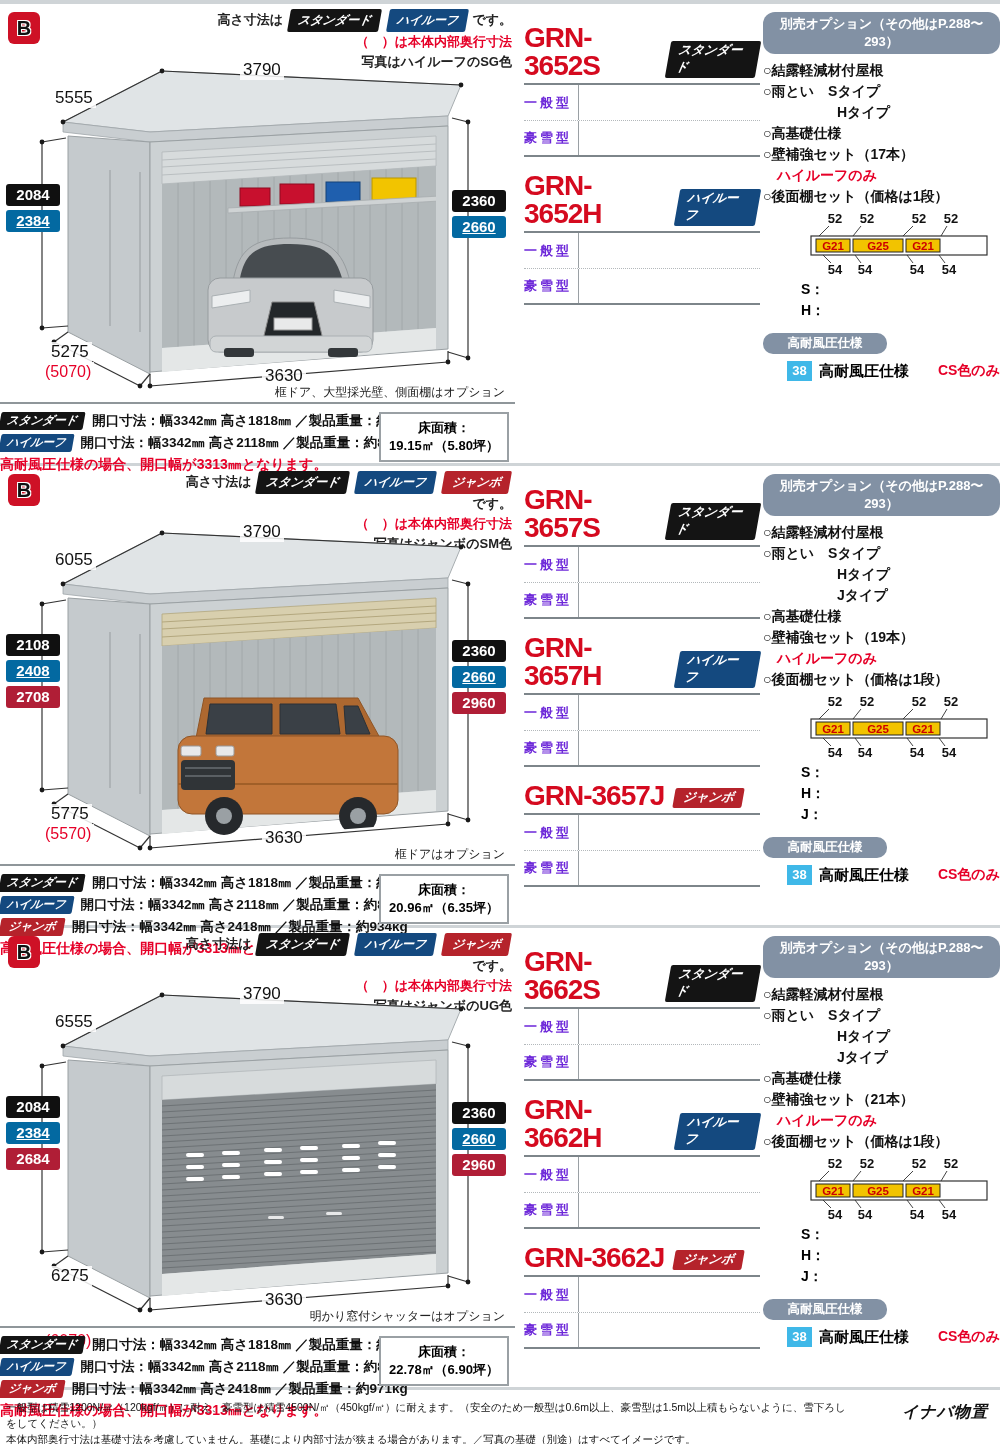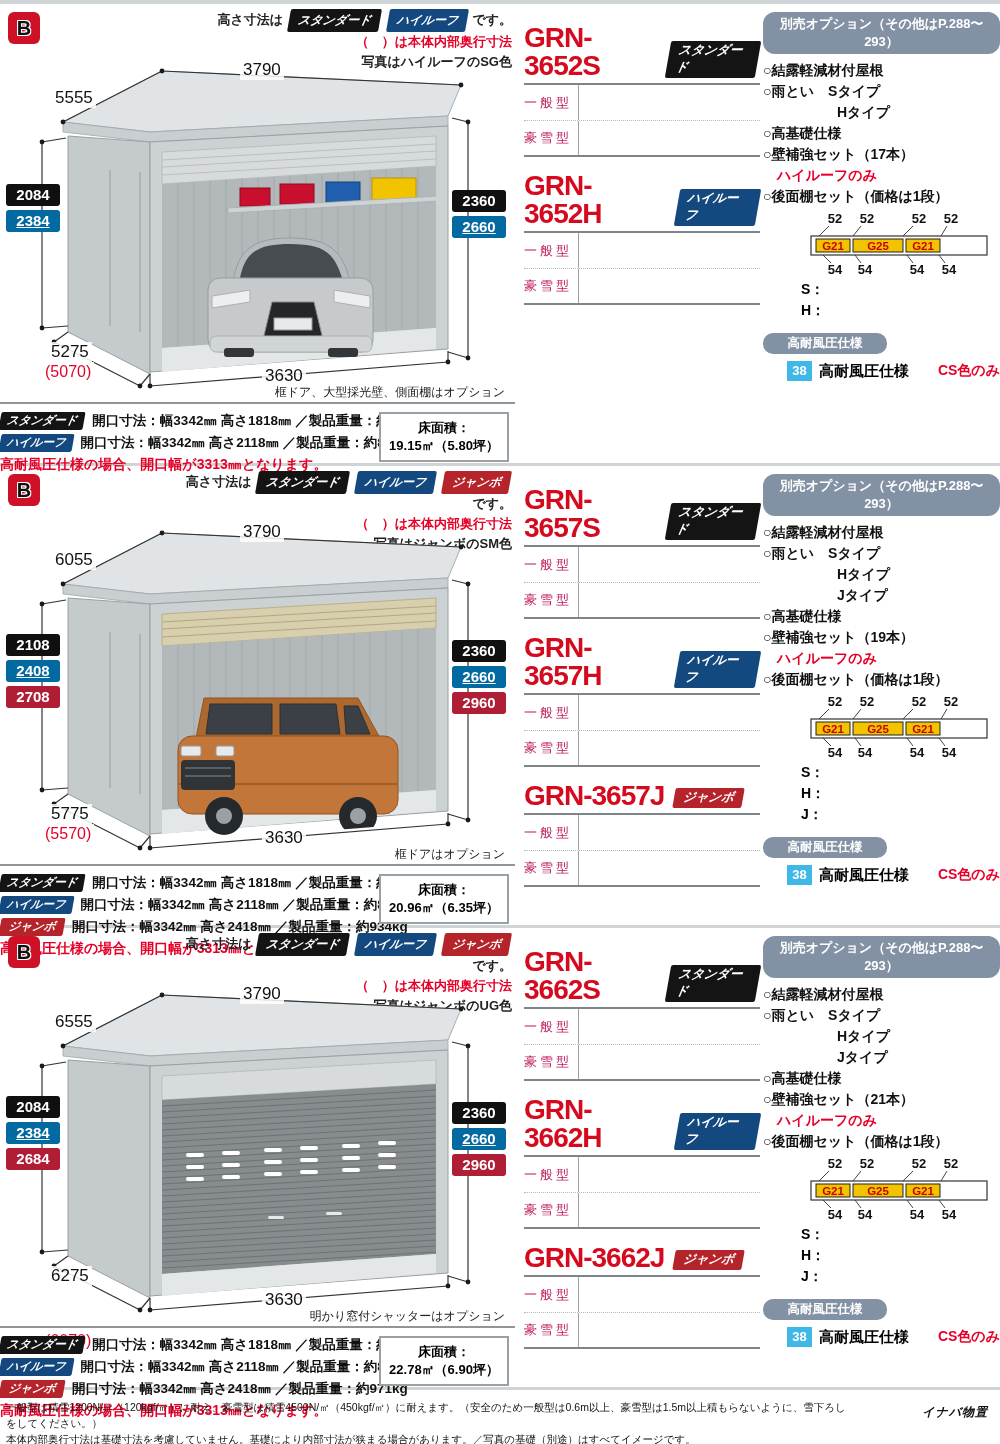--- a/index.html
+++ b/index.html
@@ -38,39 +38,39 @@
                text-align:center; font-size:13px; font-weight:bold; padding:5px 2px; line-height:18px; }
 
   .mid-col { position:absolute; left:524px; top:20px; width:236px; }
   .model { margin-bottom:15px; }
   .model-head { display:flex; align-items:flex-end; gap:8px; margin-bottom:3px; }
   .model-name { color:#d50a1f; font-size:28px; font-weight:bold; letter-spacing:-1px; line-height:1; }
   .model-head .tbadge { font-size:12.5px; margin-bottom:2px; }
   .rows { border-top:2px solid #7d858a; border-bottom:2px solid #7d858a; }
   .trow { display:flex; height:35px; align-items:center; }
   .trow + .trow { border-top:1.5px dotted #b3b8bb; }
-  .trow-label { width:54px; font-size:13px; font-weight:normal; letter-spacing:3px; color:#be185d; }
+  .trow-label { width:54px; font-size:13px; font-weight:bold; letter-spacing:3px; color:#6d28d9; }
   .trow-val { flex:1; border-left:1.5px solid #9aa0a4; height:100%; }
 
   .right-col { position:absolute; left:763px; top:8px; width:237px; }
   .pill { background:#8291a4; color:#fff; font-size:13px; font-weight:bold; text-align:center; border-radius:12px; padding:3px 2px; }
   .opts { margin-top:6px; font-size:14px; font-weight:bold; line-height:21px; color:#111; }
   .opt.indent { padding-left:74px; }
   .opt.red { color:#e60028; padding-left:14px; }
   .shelf { position:relative; width:210px; height:66px; margin:4px 0 0 32px; }
   .sizes { font-size:14px; font-weight:bold; line-height:21px; margin:2px 0 0 38px; }
   .wind-pill { margin-top:12px; width:124px; background:#8291a4; color:#fff; font-size:12.5px; font-weight:bold;
                text-align:center; border-radius:10px; padding:2px 0; }
   .wind-row { display:flex; align-items:center; margin-top:7px; gap:7px;padding-left:24px; }
   .wind-badge { width:25px; height:20px; background:#3fb8e8; color:#fff; font-weight:bold; font-size:13px; text-align:center; line-height:20px; }
   .wind-label { font-size:15px; font-weight:bold; }
   .wind-note { margin-left:auto; color:#e60028; font-size:14px; font-weight:bold; }
 
   .footer { position:relative; padding:9px 150px 0 6px; font-size:10.5px; line-height:16px; color:#111; }
-  .brand { position:absolute; right:12px; top:14px; font-size:12px; font-weight:bold; font-style:italic; letter-spacing:1px; color:#111; }
+  .brand { position:absolute; right:12px; top:14px; font-size:16px; font-weight:bold; font-style:italic; letter-spacing:1px; color:#111; }
 
   .shelf svg text { font-family:"Liberation Sans",sans-serif; }
 </style>
 </head>
 <body>
 
 <div class="page">
 
   <section class="section">
     <div class="b-logo">B</div>

